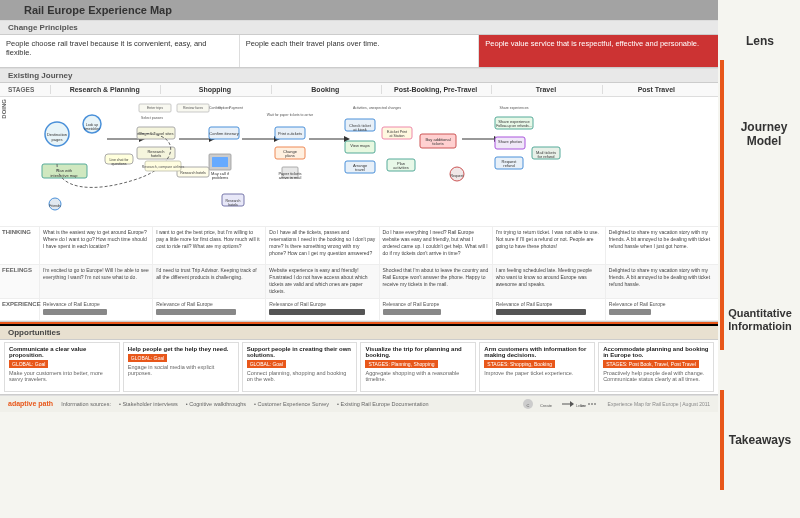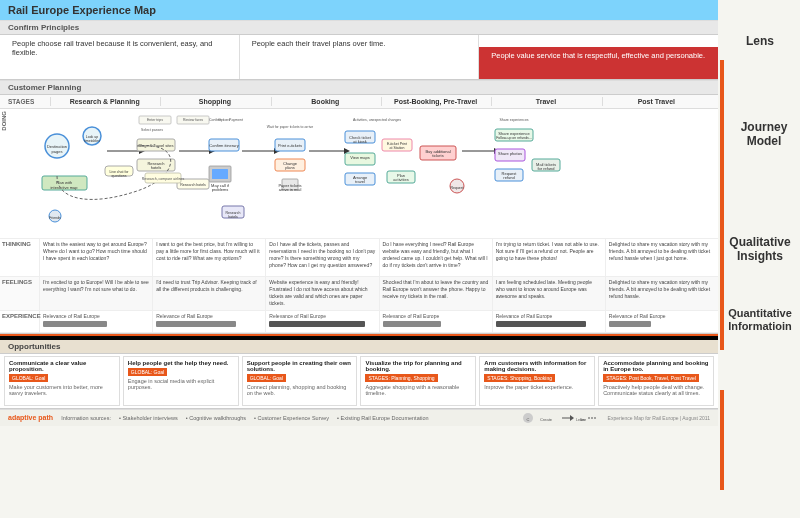--- a/index.html
+++ b/index.html
@@ -38,22 +38,22 @@
     
     .main-content {
       width: 718px;
       height: 518px;
       overflow: hidden;
       position: relative;
     }
 
     
     .title-bar {
-      background: #7dd3fc;
-      padding: 4px 8px;
+      background: #a3a3a3;
+      padding: 4px 24px;
       border-bottom: 1px solid #ddd;
     }
     .title-bar h1 {
       font-size: 11px;
       font-weight: bold;
       color: #333;
     }
 
     
     .section-header {
@@ -70,28 +70,28 @@
       background: #fff;
     }
 
     .principles-grid {
       display: flex;
       gap: 0;
     }
 
     .principle-card {
       flex: 1;
-      padding: 4px 12px;
+      padding: 4px 6px;
       border-right: 1px solid #ddd;
       font-size: 7.5px;
       color: #333;
       background: #fff;
       min-height: 32px;
     }
-    .principle-card:last-child { border-right: none; margin-top: 12px; }
+    .principle-card:last-child { border-right: none; }
     .principle-card.highlighted {
       background: #cc3333;
       color: #fff;
     }
 
     
     .customer-journey {
       background: #fff;
       border-top: 1px solid #ddd;
     }
@@ -150,21 +150,21 @@
     
     .orange-line {
       width: 100%;
       height: 2px;
       background: #e8571a;
     }
 
     
     .opportunities-section {
       background: #f9f9f9;
-      border-top: 4px solid #000000;
+      border-top: 2px solid #000000;
     }
 
     .opp-header {
       background: #e8e0d0;
       padding: 2px 8px;
       font-size: 8px;
       font-weight: bold;
       color: #444;
       border-bottom: 1px solid #ccc;
     }
@@ -352,36 +352,36 @@
 
 <div class="page-wrapper">
 
   <div class="main-content">
 
     <div class="title-bar">
       <h1>Rail Europe Experience Map</h1>
     </div>
 
     <div class="section-block guiding-principles">
-      <div class="section-header">Confirm Principles</div>
+      <div class="section-header">Change Principles</div>
       <div class="principles-grid">
         <div class="principle-card">
           <span>People choose rail travel because it is convenient, easy, and flexible.</span>
         </div>
         <div class="principle-card">
           <span>People each their travel plans over time.</span>
         </div>
         <div class="principle-card highlighted">
           <span>People value service that is respectful, effective and personable.</span>
         </div>
       </div>
     </div>
 
     <div class="section-block customer-journey">
-      <div class="section-header">Customer Planning</div>
+      <div class="section-header">Existing Journey</div>
 
       <div class="stages-row">
         <div class="stage-label">STAGES</div>
         <div class="stage-item">Research &amp; Planning</div>
         <div class="stage-item">Shopping</div>
         <div class="stage-item">Booking</div>
         <div class="stage-item">Post-Booking, Pre-Travel</div>
         <div class="stage-item">Travel</div>
         <div class="stage-item">Post Travel</div>
       </div>
@@ -672,30 +672,29 @@
 
     <div class="sidebar-section-lens">
       <span class="sidebar-text">Lens</span>
     </div>
 
     <div class="sidebar-section-journey">
       <span class="sidebar-text" style="white-space:pre-line;">Journey
 Model</span>
     </div>
 
-    <div class="sidebar-section-qualitative">
-      <span class="sidebar-text" style="white-space:pre-line;">Qualitative
-Insights</span>
-    </div>
 
     <div class="sidebar-section-quantitative">
       <span class="sidebar-text" style="white-space:pre-line;font-size:11px;">Quantitative
 Informatioin</span>
     </div>
 
+    <div class="sidebar-section-takeaways">
+      <span class="sidebar-text">Takeaways</span>
+    </div>
 
     <div style="position:absolute;left:0;top:60px;width:4px;height:148px;background:#e8571a;"></div>
     <div style="position:absolute;left:0;top:208px;width:4px;height:82px;background:#e8571a;"></div>
     <div style="position:absolute;left:0;top:290px;width:4px;height:60px;background:#e8571a;"></div>
     <div style="position:absolute;left:0;top:390px;width:4px;height:100px;background:#e8571a;"></div>
 
   </div>
 
 </div>
 

